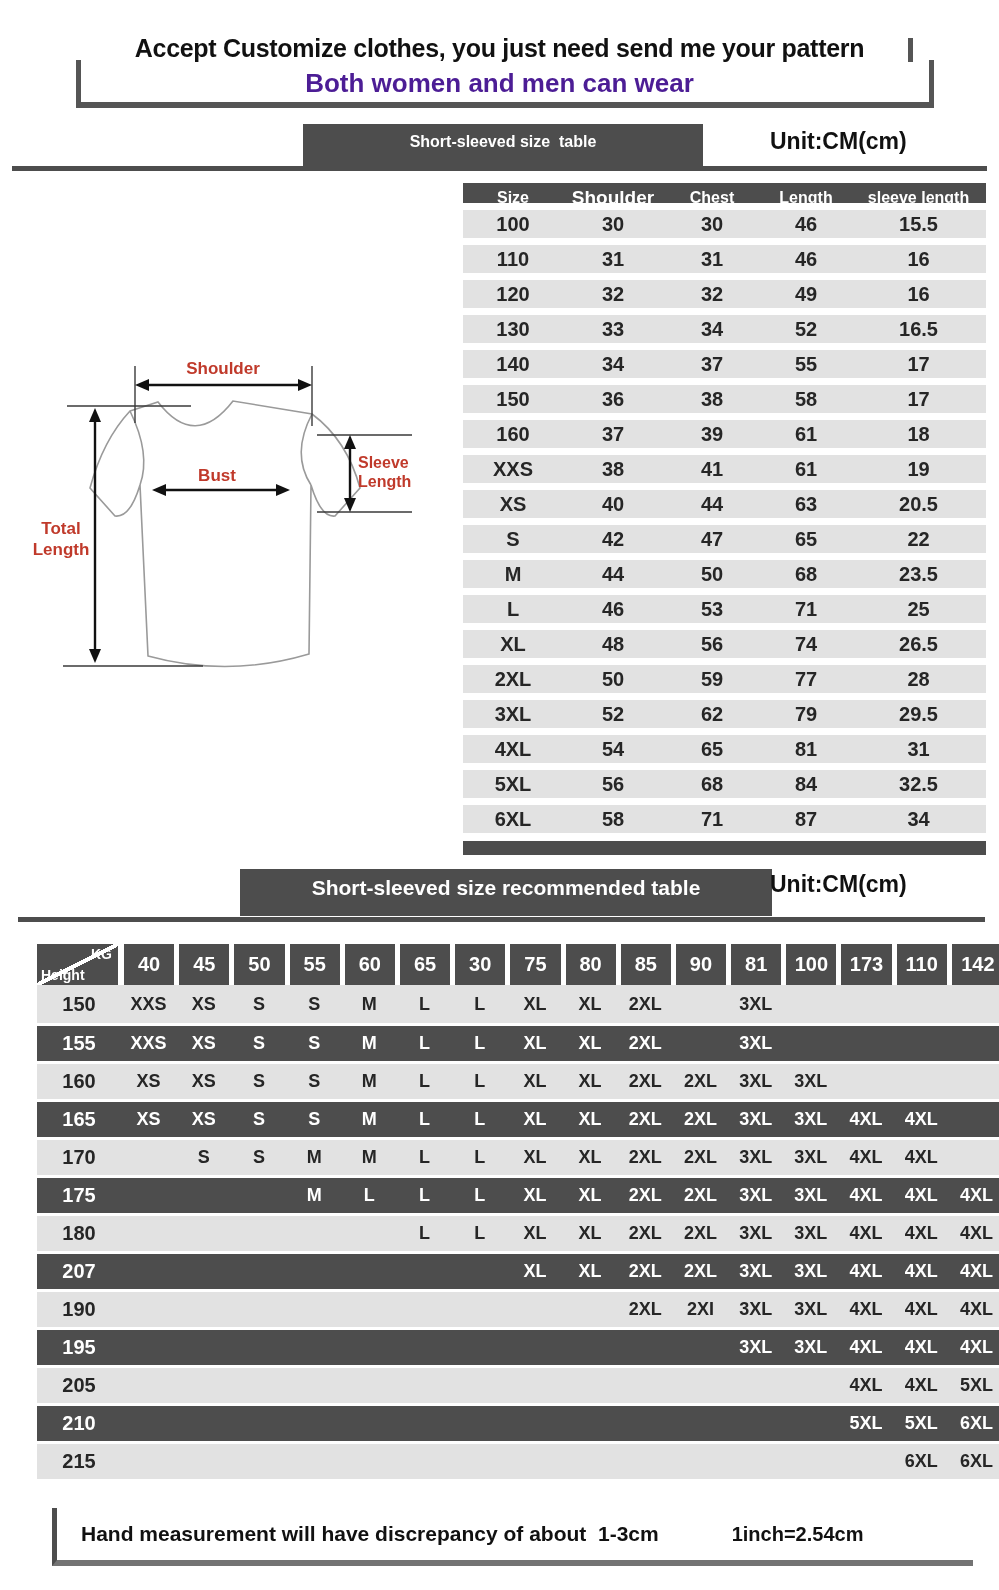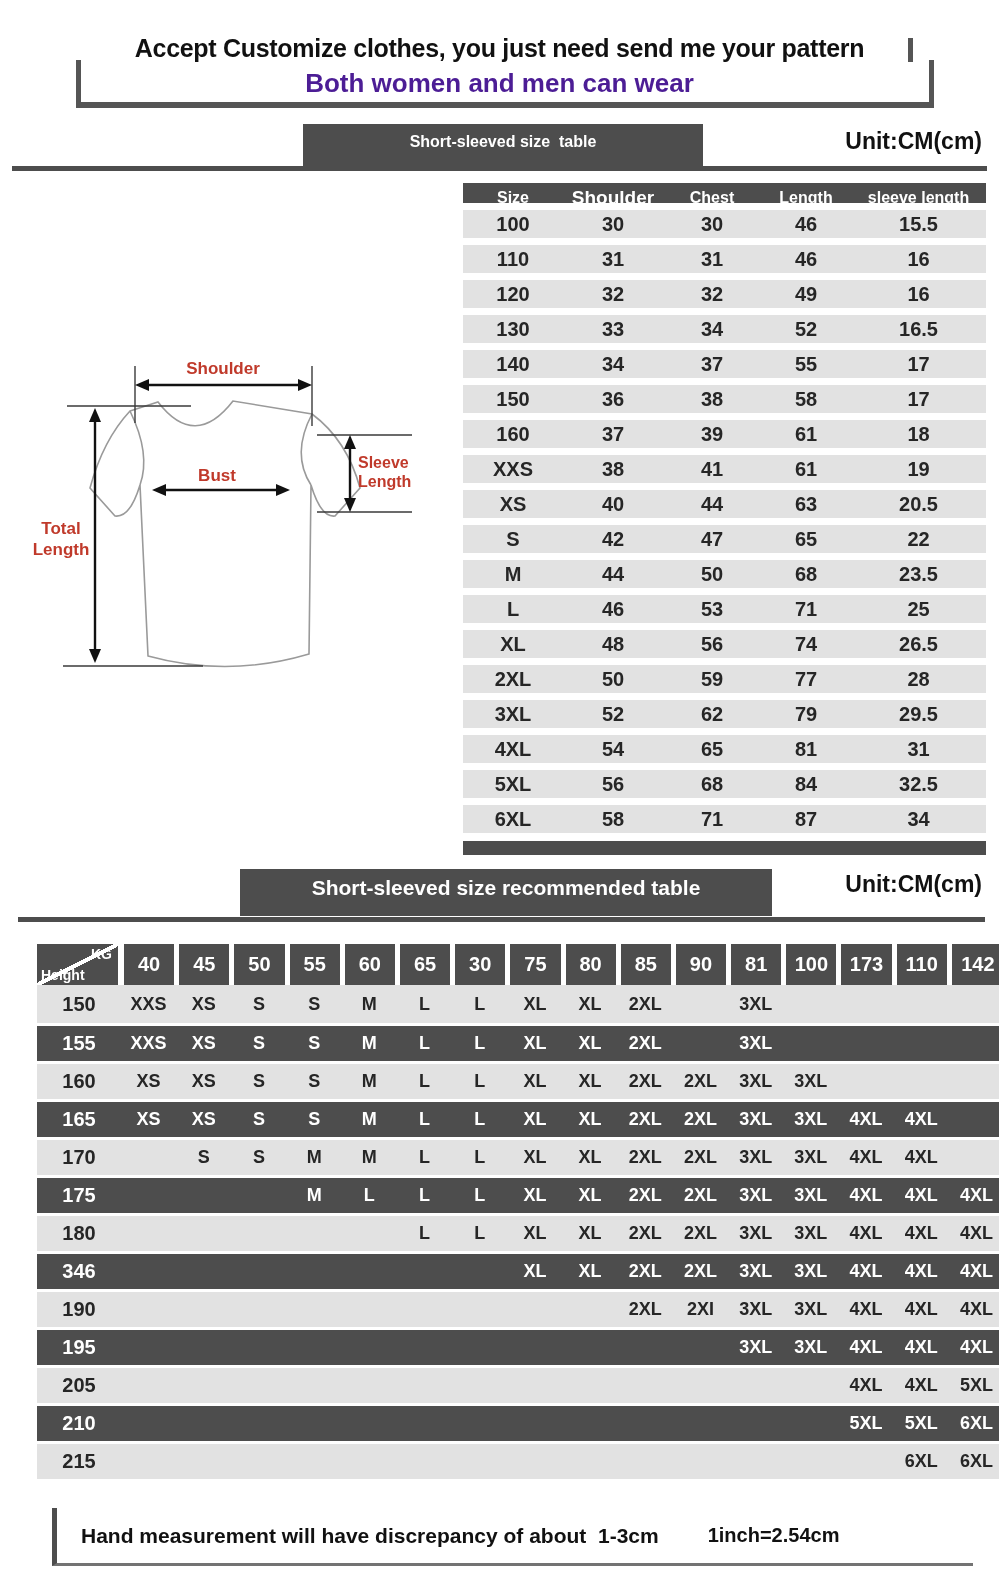--- a/index.html
+++ b/index.html
@@ -16,21 +16,21 @@
     font-weight:bold; font-size:26px; color:#4c1d95; }
   .hero-bracket { position:absolute; left:76px; top:60px; width:858px; height:48px;
     border-left:5px solid #555; border-right:5px solid #555; border-bottom:6px solid #555; }
   .hero-tick { position:absolute; left:908px; top:38px; width:5px; height:24px; background:#555; }
 
   
   .banner { position:absolute; background:#4d4d4d; color:#fff; font-weight:bold;
     text-align:center; white-space:pre; }
   .banner1 { left:303px; top:124px; width:400px; height:44px; line-height:35px; font-size:16px; }
   .banner2 { left:240px; top:869px; width:532px; height:47px; line-height:38px; font-size:21px; }
-  .unit { position:absolute; width:212px; text-align:right; font-weight:bold; font-size:23px; color:#111; }
+  .unit { position:absolute; width:212px; text-align:left; font-weight:bold; font-size:23px; color:#111; }
   .unit1 { left:770px; top:128px; }
   .unit2 { left:770px; top:871px; }
   .divider { position:absolute; background:#4d4d4d; height:5px; }
   .divider1 { left:12px; top:166px; width:975px; }
   .divider2 { left:18px; top:917px; width:967px; }
 
   
   .size-table { position:absolute; left:463px; top:183px; width:523px; }
   .st-header { display:flex; height:20px; background:#4d4d4d; color:#fff;justify-content:space-between; }
   .st-header .st-cell { line-height:30px; font-size:16px; font-weight:bold; }
@@ -60,22 +60,22 @@
   .mx-row { height:38px; border-top:3px solid #fff; }
   .mx-body .mx-row:first-child { border-top:none; }
   .mx-body .mx-row:nth-child(odd)  { background:#e2e2e2; color:#262626; }
   .mx-body .mx-row:nth-child(even) { background:#4d4d4d; color:#ffffff; }
   .mx-cell { display:flex; align-items:center; justify-content:center;
     font-weight:bold; font-size:18px; overflow:hidden; }
   .mx-height { font-size:20px; }
 
   
   .footnote { position:absolute; left:52px; top:1508px; width:921px; height:58px;
-    border-left:5px solid #4d4d4d; border-bottom:3px solid #737373;
-    display:flex; align-items:center; padding-left:24px; }
+    border-left:5px solid #4d4d4d; border-bottom:6px solid #737373;
+    display:flex; align-items:center; padding-left:24px;gap:24px; }
   .footnote .note { font-weight:bold; font-size:21px; white-space:pre; color:#111; }
   .footnote .conv { font-weight:bold; font-size:20px; margin-left:49px; color:#111; }
 
   .diagram { position:absolute; left:25px; top:338px; }
   svg text { font-family:"Liberation Sans", sans-serif; }
 </style>
 </head>
 <body>
 
 <div class="page">
@@ -423,21 +423,21 @@
           <div class="mx-cell">XL</div>
           <div class="mx-cell">2XL</div>
           <div class="mx-cell">2XL</div>
           <div class="mx-cell">3XL</div>
           <div class="mx-cell">3XL</div>
           <div class="mx-cell">4XL</div>
           <div class="mx-cell">4XL</div>
           <div class="mx-cell">4XL</div>
         </div>
         <div class="mx-row">
-          <div class="mx-cell mx-height">346</div>
+          <div class="mx-cell mx-height">207</div>
           <div class="mx-cell"></div>
           <div class="mx-cell"></div>
           <div class="mx-cell"></div>
           <div class="mx-cell"></div>
           <div class="mx-cell"></div>
           <div class="mx-cell"></div>
           <div class="mx-cell"></div>
           <div class="mx-cell">XL</div>
           <div class="mx-cell">XL</div>
           <div class="mx-cell">2XL</div>

